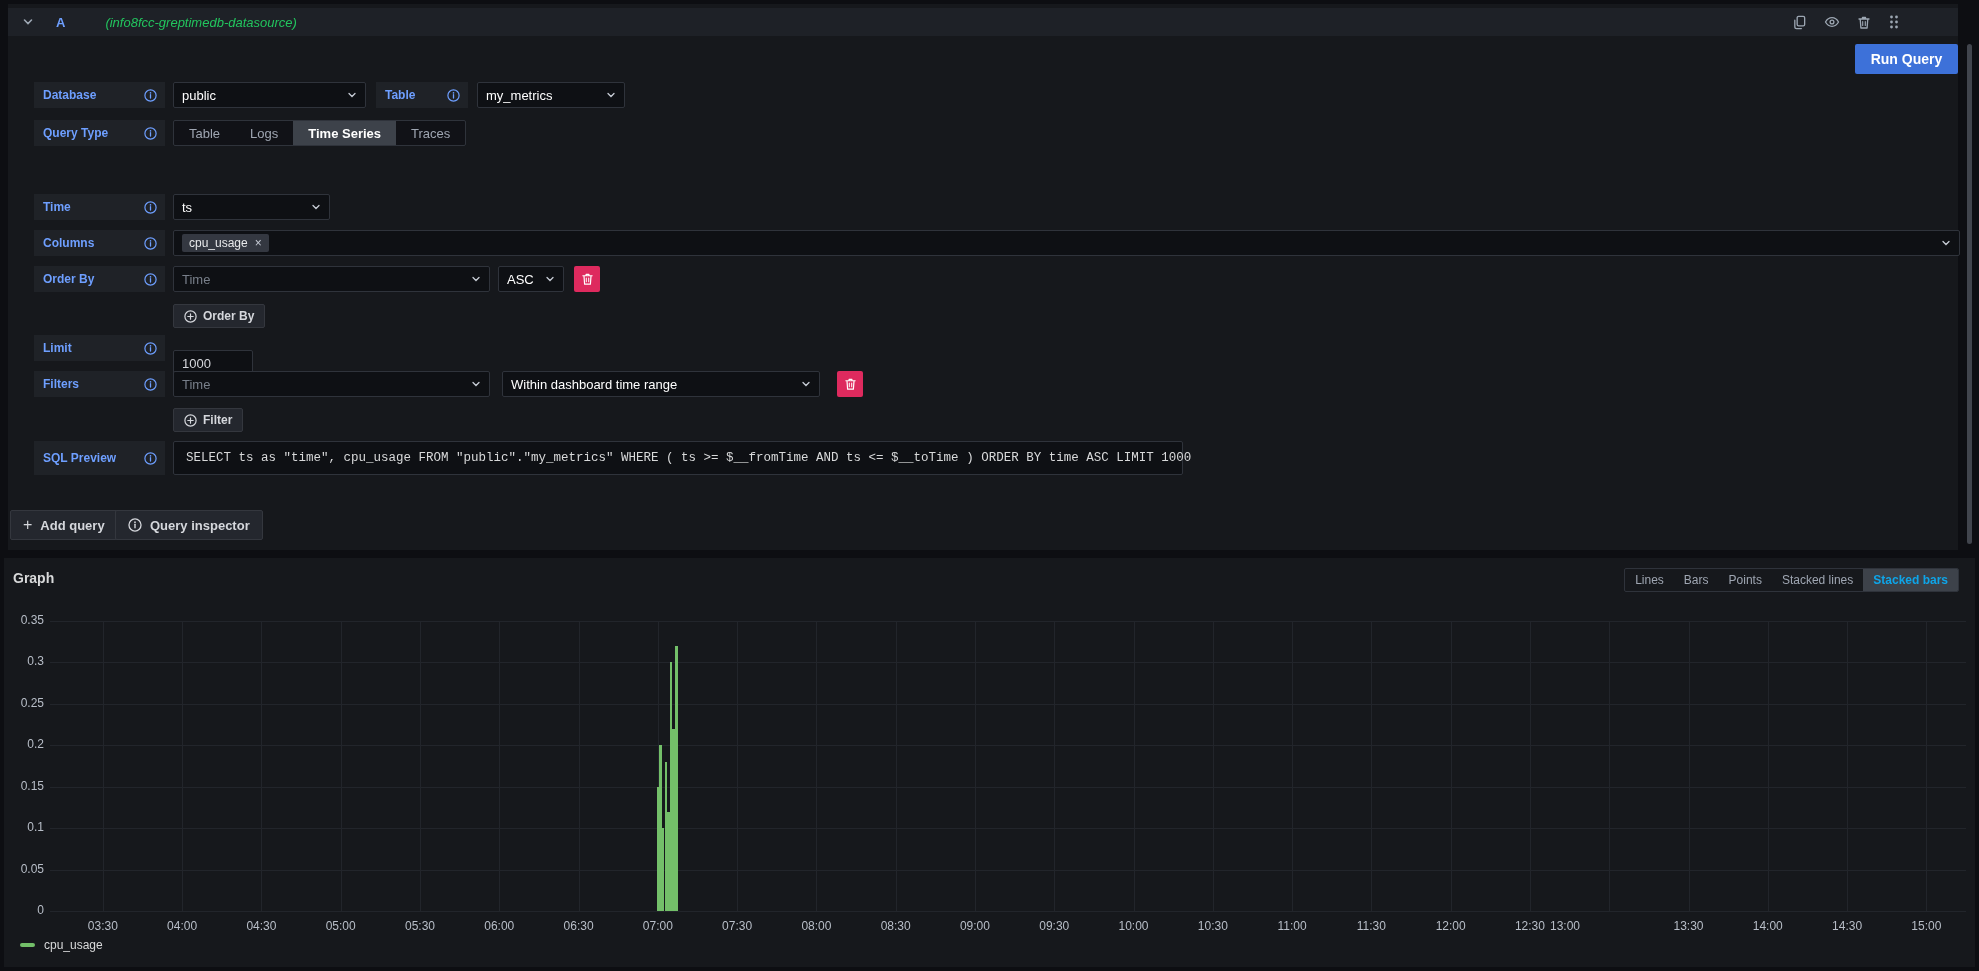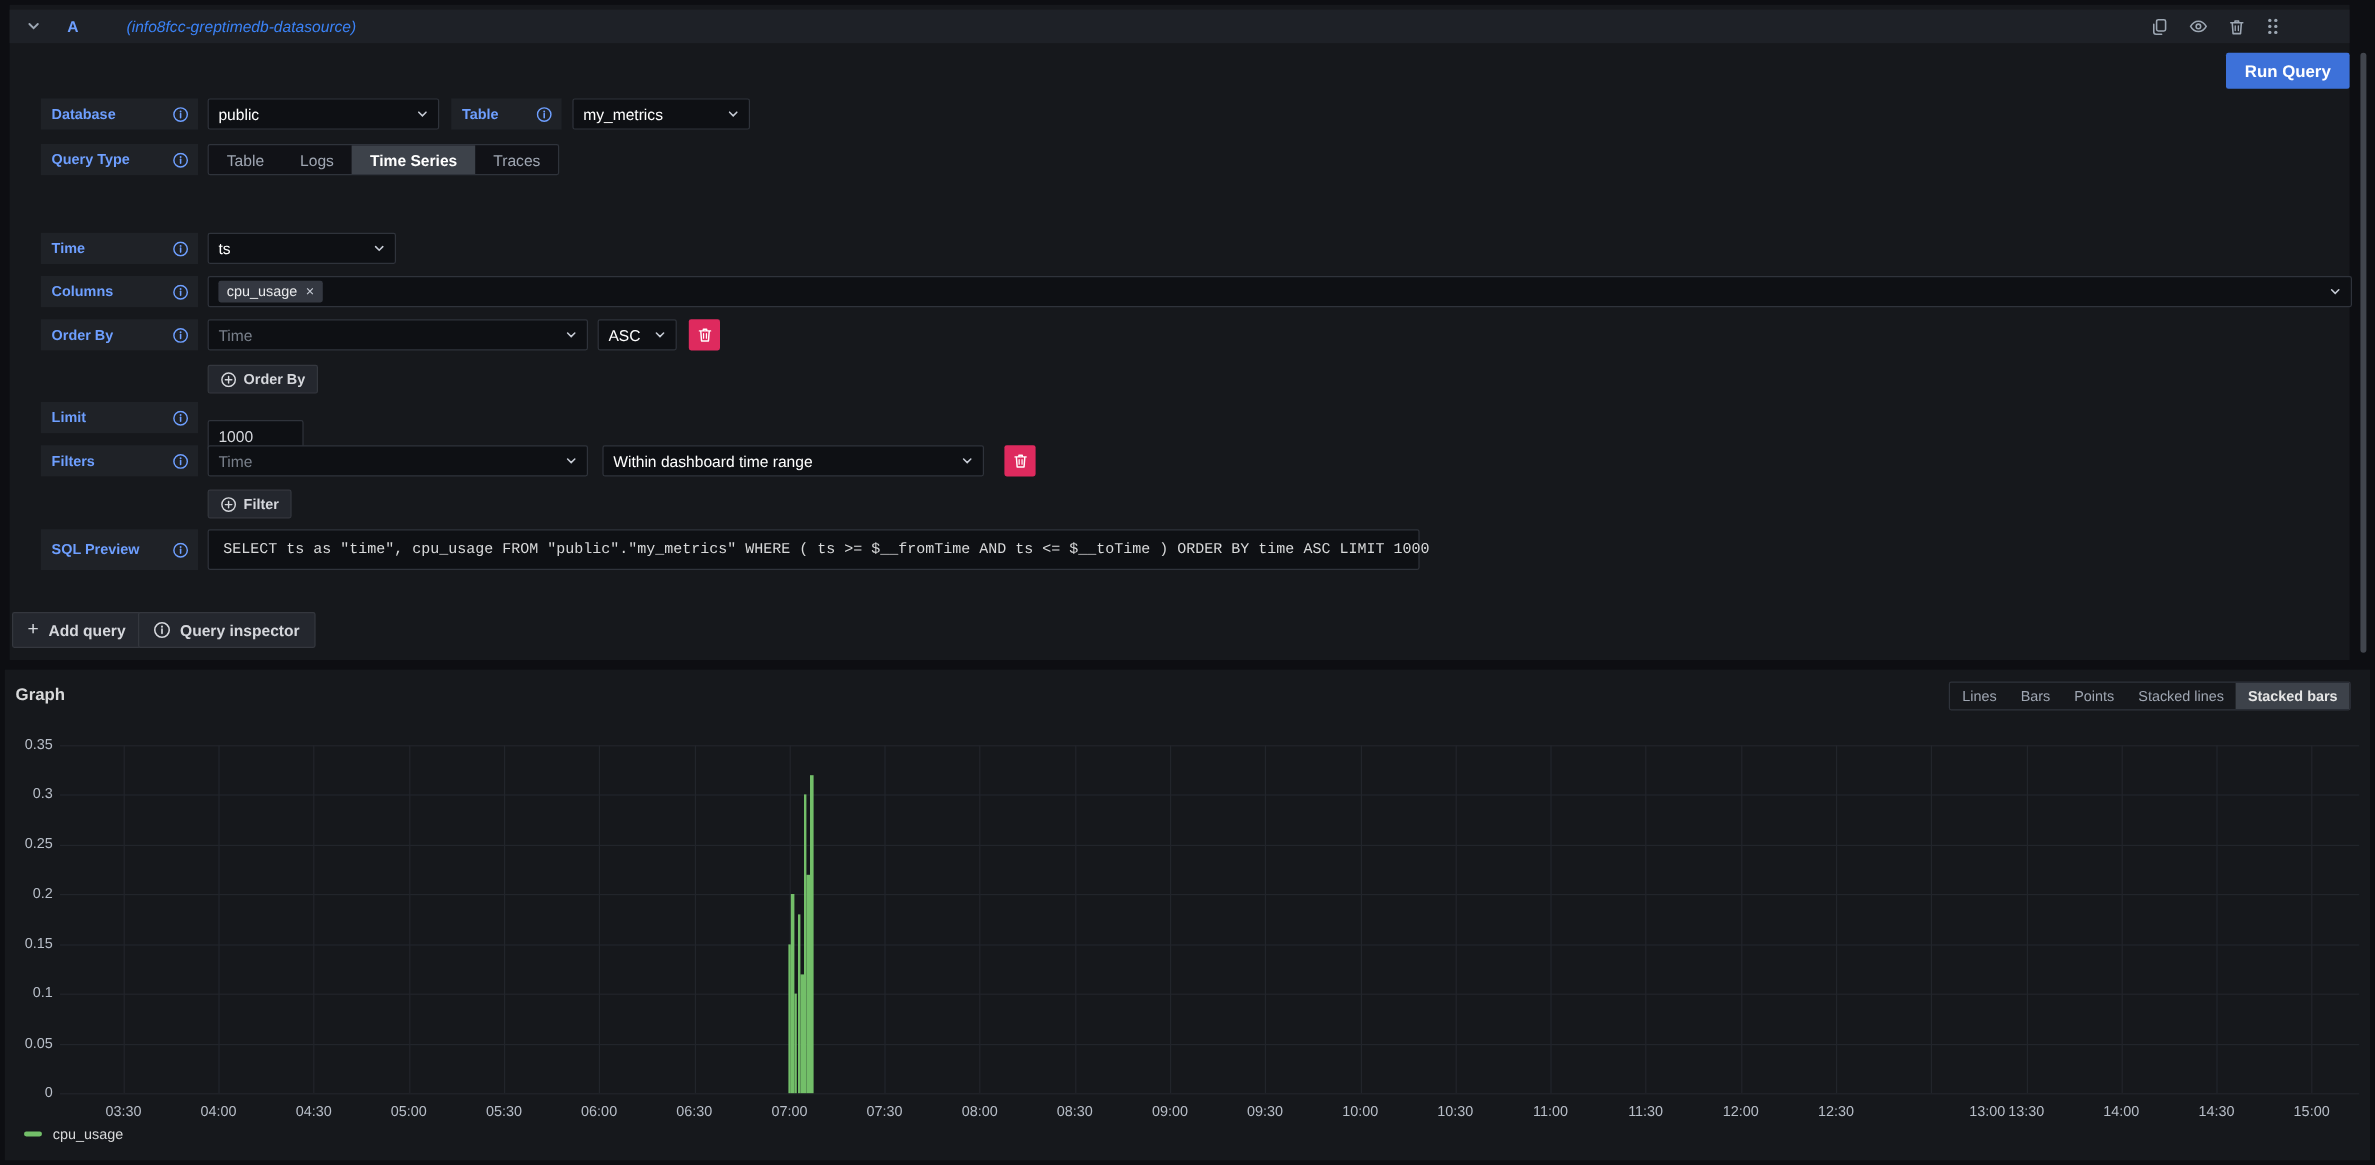--- a/index.html
+++ b/index.html
@@ -6,21 +6,21 @@
   html,body { background:#0d0e12; }
   body { font-family:"Liberation Sans", sans-serif; }
   .page { position:relative; width:1979px; height:971px; overflow:hidden; background:#0d0e12; }
 
   
   .editor { position:absolute; left:8px; top:4px; width:1950px; height:546px; background:#16181c; }
   .qheader { position:absolute; left:0; top:4px; width:1950px; height:28px; background:#1e2127;
              display:flex; align-items:center; cursor:pointer; }
   .qheader .chev { margin-left:14px; display:flex; }
   .qletter { color:#6e9fff; font-weight:bold; font-size:13px; margin-left:22px; }
-  .dsname { color:#3b82f6; font-style:italic; font-size:13px; margin-left:40px; }
+  .dsname { color:#22c55e; font-style:italic; font-size:13px; margin-left:40px; }
   .hicons { position:absolute; right:58px; top:0; height:28px; display:flex; align-items:center; gap:17px; }
   .hicon { display:flex; cursor:pointer; }
 
   .run { position:absolute; left:1847px; top:40px; width:103px; height:30px; background:#3d71d9;
          border:none; border-radius:2px; color:#ffffff; font-weight:bold; font-size:14px;
          font-family:"Liberation Sans", sans-serif; cursor:pointer; }
 
   .row { position:absolute; left:0; width:1950px; height:26px; }
   .rlabel { position:absolute; left:26px; top:0; width:131px; height:26px; background:#1f2227;
             display:flex; align-items:center; justify-content:space-between; padding:0 8px 0 9px; }
@@ -69,21 +69,21 @@
 
   .scrollthumb { position:absolute; left:1967px; top:44px; width:5px; height:500px;
                  background:#41454d; border-radius:3px; cursor:grab; }
 
   
   .gpanel { position:absolute; left:4px; top:558px; width:1971px; height:409px; background:#16181c; }
   .gtitle { position:absolute; left:9px; top:12px; font-size:14px; font-weight:bold; color:#d8d9da; }
   .gtabs { position:absolute; right:16px; top:10px; height:24px; display:flex;
            border:1px solid #2f333b; border-radius:2px; background:#16181c; overflow:hidden; }
   .gtab { display:flex; align-items:center; padding:0 10px; font-size:12px; color:#9fa6b2; cursor:pointer; white-space:nowrap; }
-  .gtab.active { background:#3d424a; color:#e5e5e5; font-weight:bold; }
+  .gtab.active { background:#3d424a; color:#0ea5e9; font-weight:bold; }
 
   .plot { position:absolute; left:46px; top:63px; width:1916px; height:290px; }
   .gridline-h { position:absolute; left:0; width:100%; height:1px; background:#22252b; }
   .gridline-v { position:absolute; top:0; width:1px; height:100%; background:#22252b; }
   .bar { position:absolute; bottom:0; }
   .yaxis, .xaxis { position:absolute; left:0; top:0; width:100%; height:100%; pointer-events:none; }
   .ytick { position:absolute; left:0; width:40px; text-align:right; font-size:12px; color:#b8bec8; }
   .xtick { position:absolute; top:361px; transform:translateX(-50%); font-size:12px; color:#b8bec8; }
 
   .legend { position:absolute; left:16px; top:380px; display:flex; align-items:center; gap:9px; cursor:pointer; }
@@ -458,21 +458,21 @@
         <div class="xtick" style="left: 812.4px;">08:00</div>
         <div class="xtick" style="left: 891.683px;">08:30</div>
         <div class="xtick" style="left: 970.966px;">09:00</div>
         <div class="xtick" style="left: 1050.25px;">09:30</div>
         <div class="xtick" style="left: 1129.53px;">10:00</div>
         <div class="xtick" style="left: 1208.81px;">10:30</div>
         <div class="xtick" style="left: 1288.1px;">11:00</div>
         <div class="xtick" style="left: 1367.38px;">11:30</div>
         <div class="xtick" style="left: 1446.66px;">12:00</div>
         <div class="xtick" style="left: 1525.94px;">12:30</div>
-        <div class="xtick" style="left: 1652px;">13:00</div>
+        <div class="xtick" style="left: 1561px;">13:00</div>
         <div class="xtick" style="left: 1684.51px;">13:30</div>
         <div class="xtick" style="left: 1763.79px;">14:00</div>
         <div class="xtick" style="left: 1843.08px;">14:30</div>
         <div class="xtick" style="left: 1922.36px;">15:00</div>
       </div>
 
     <div class="legend">
       <span class="dash" style="background: rgb(115, 191, 105);"></span>
       <span class="llabel">cpu_usage</span>
     </div>

